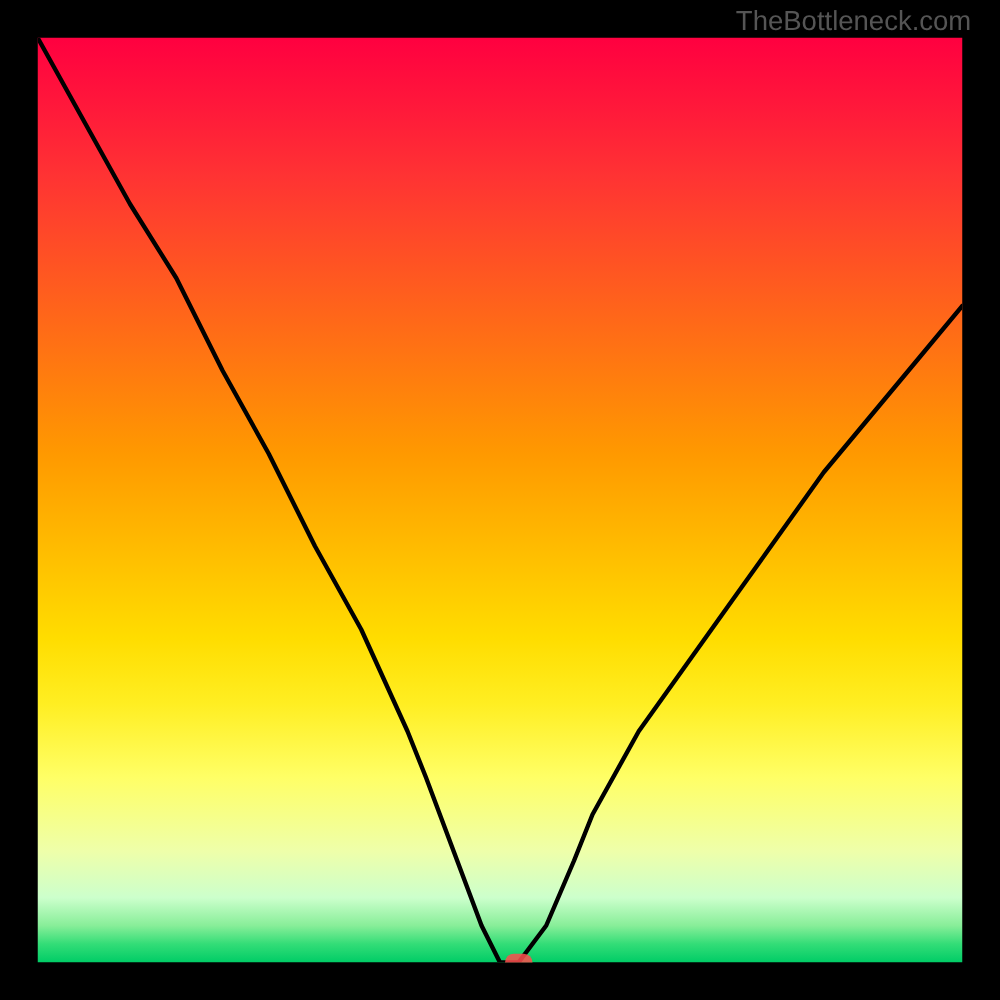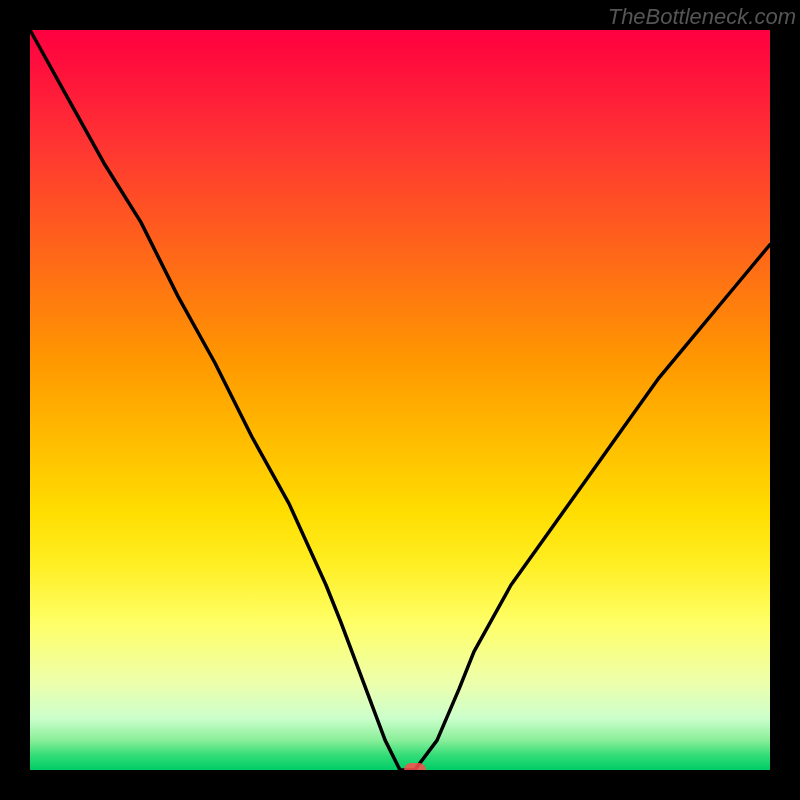--- a/index.html
+++ b/index.html
@@ -7,26 +7,25 @@
     padding: 0;
     width: 800px;
     height: 800px;
     background: #000;
     position: relative;
     font-family: Arial, sans-serif;
   }
   .watermark {
     position: absolute;
     top: 4px;
-    right: 4px;
+    right: 23px;
     color: #555;
     font-size: 22px;
     font-weight: 500;
     z-index: 10;
-    font-style: italic;
   }
   .plot-area {
     position: absolute;
     left: 30px;
     top: 30px;
     width: 740px;
     height: 740px;
     overflow: hidden;
   }
   .gradient-bg {

